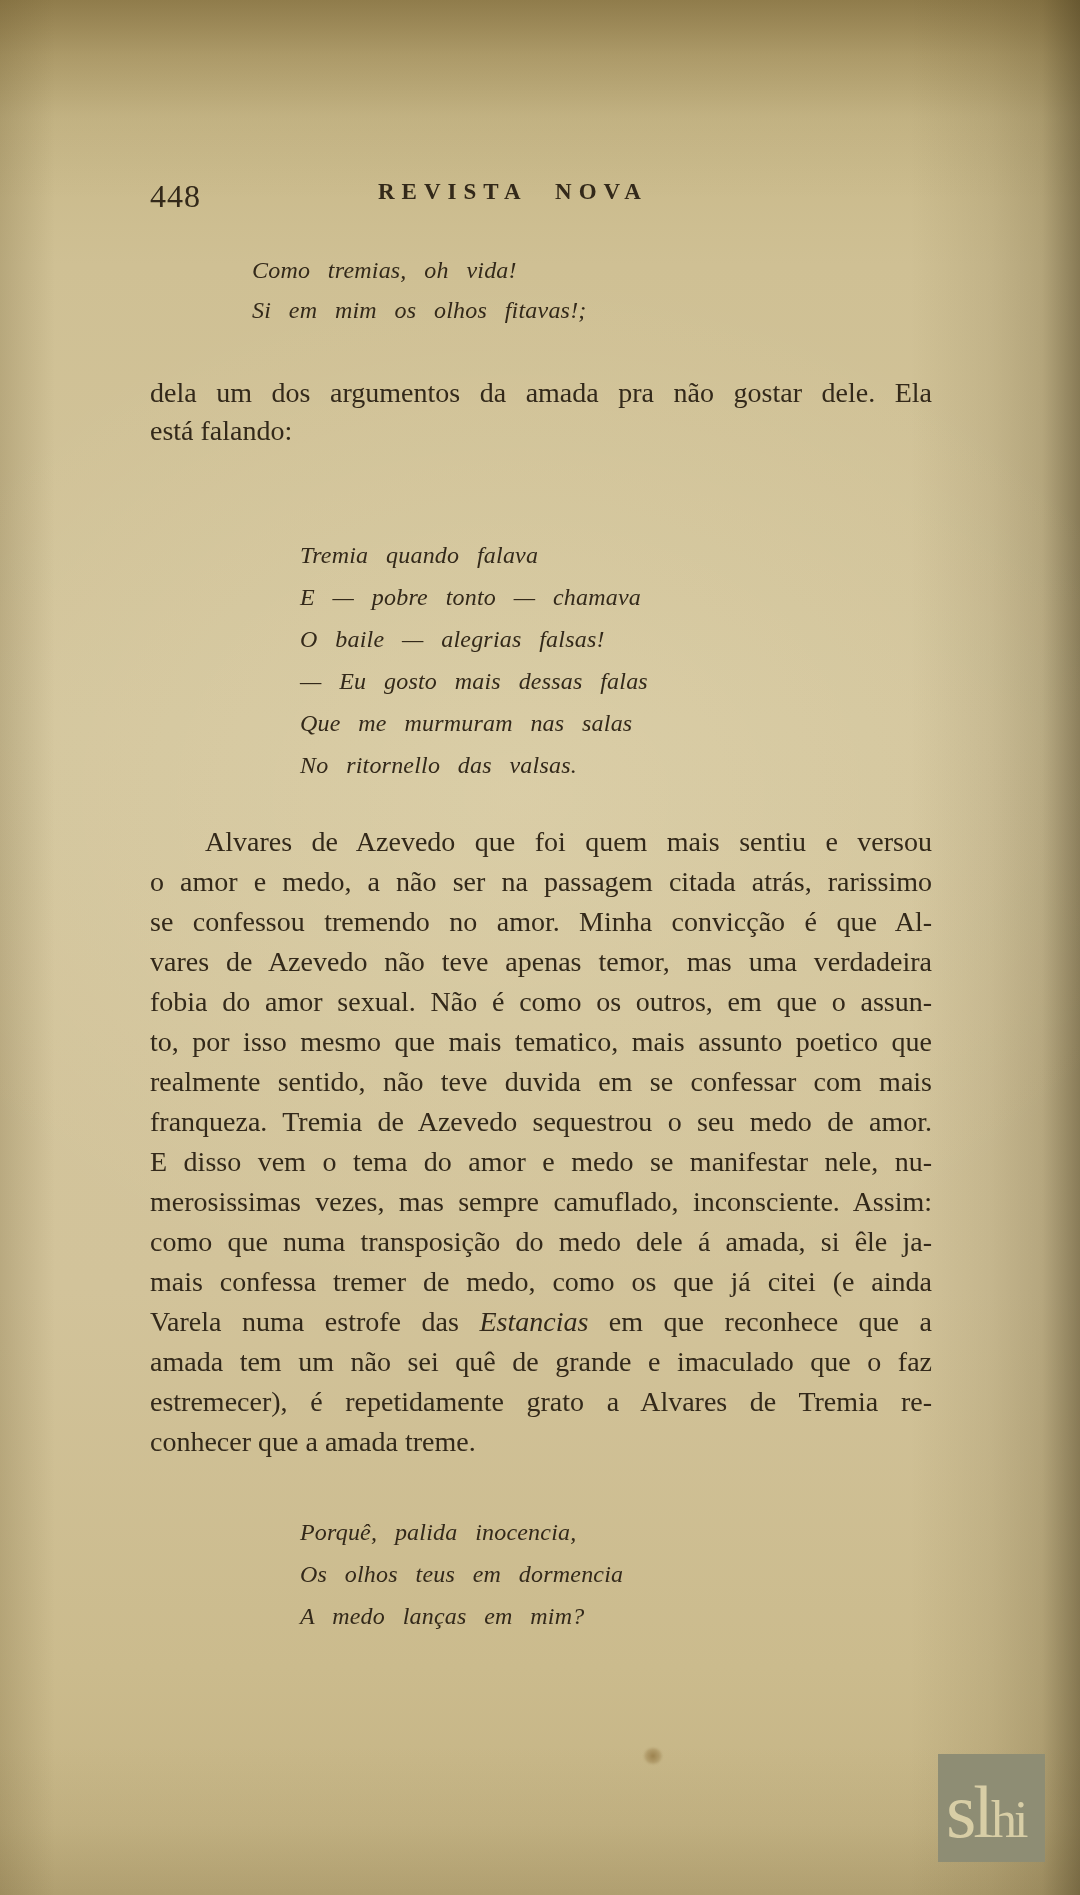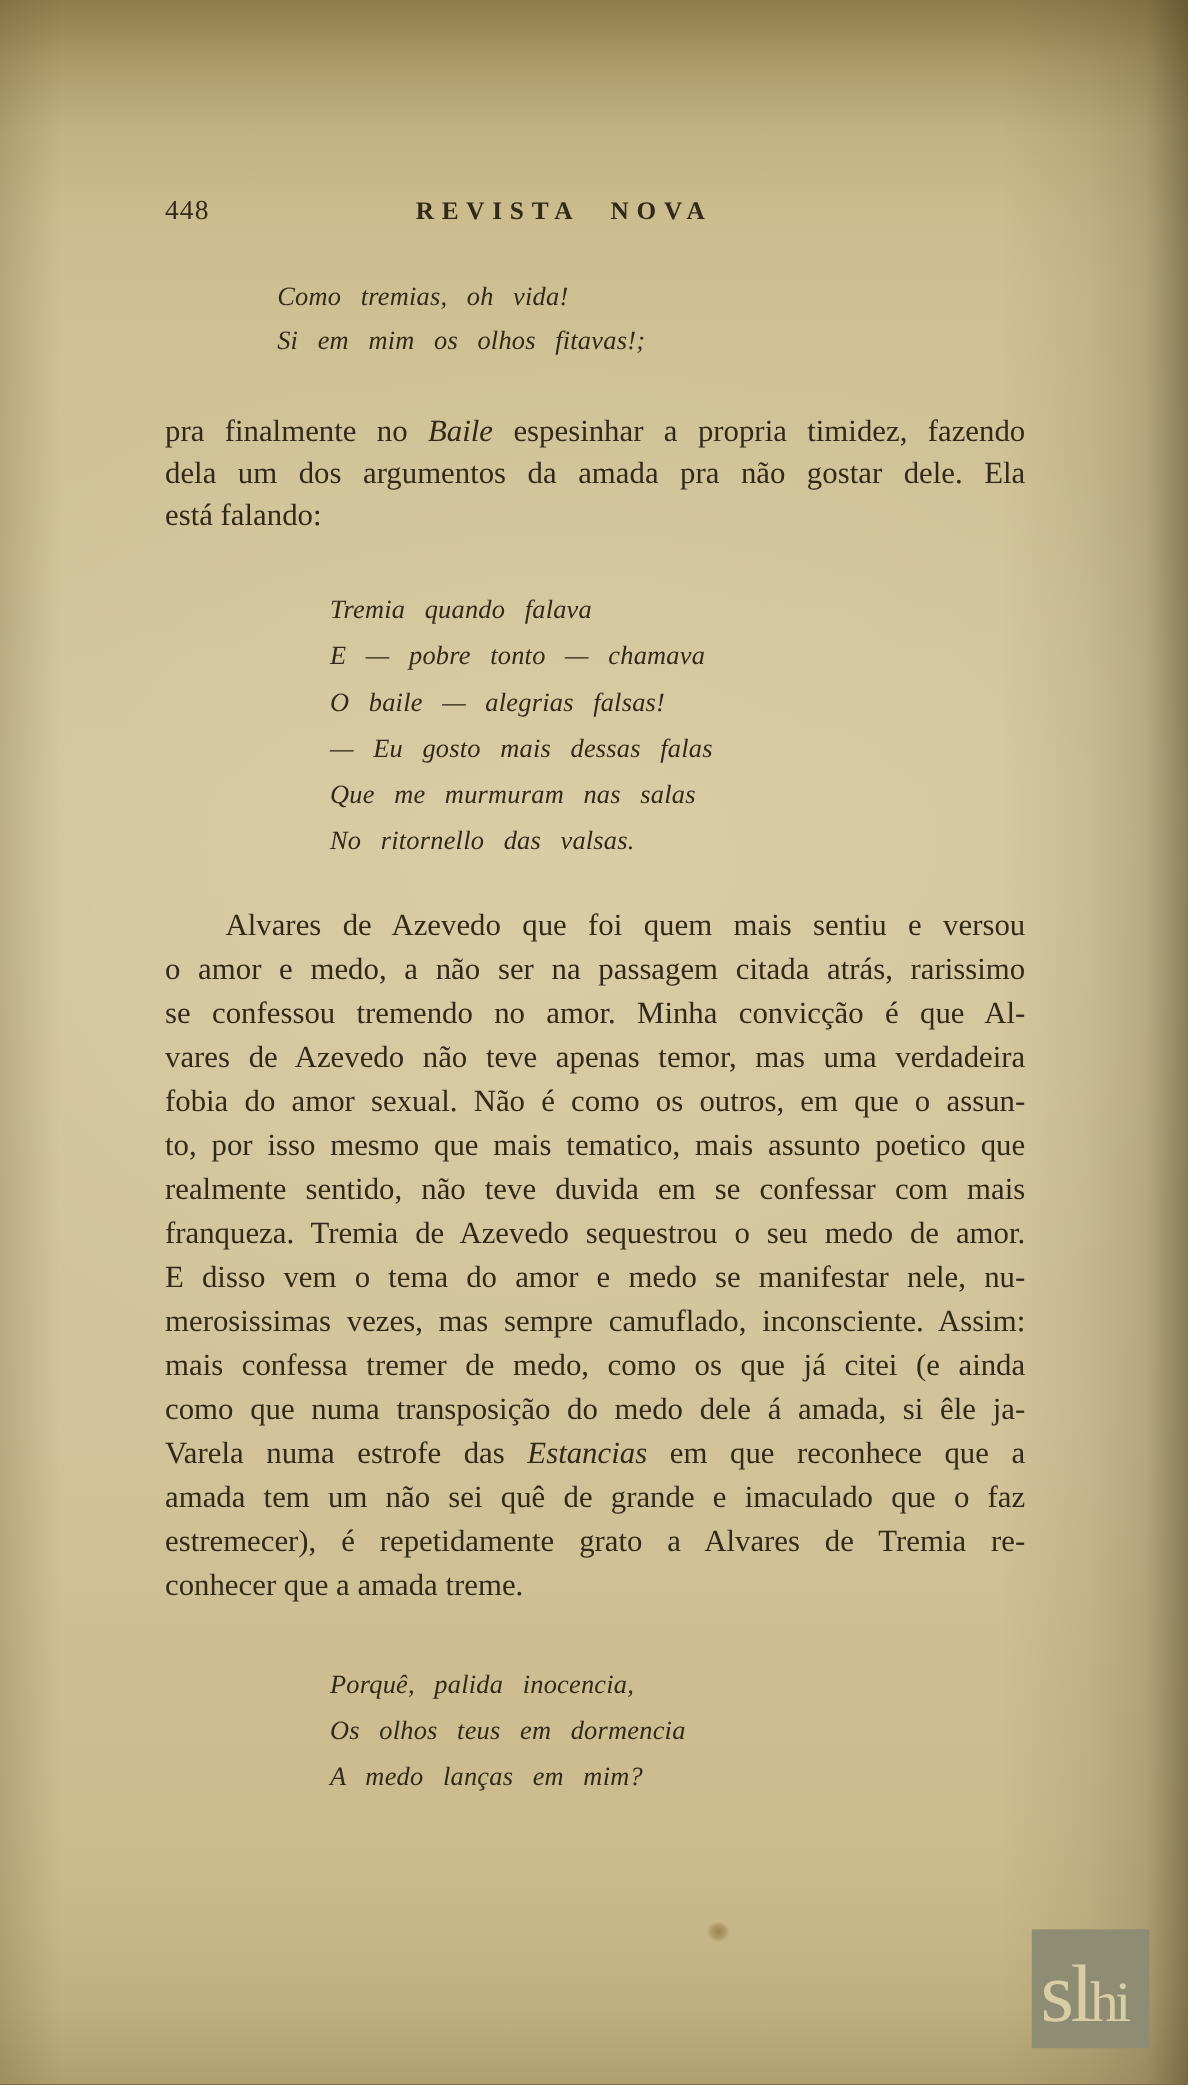--- a/index.html
+++ b/index.html
@@ -13,21 +13,21 @@
       radial-gradient(ellipse 900px 700px at 48% 42%, rgba(255,250,222,0.16), rgba(255,250,222,0) 75%),
       linear-gradient(90deg, rgba(96,78,36,0.22) 0px, rgba(96,78,36,0) 55px),
       linear-gradient(270deg, rgba(64,52,22,0.50) 0px, rgba(80,65,28,0.22) 38px, rgba(80,65,28,0.10) 90px, rgba(80,65,28,0) 170px),
       linear-gradient(180deg, rgba(96,78,36,0.45) 0px, rgba(96,78,36,0.20) 55px, rgba(96,78,36,0.06) 120px, rgba(96,78,36,0) 200px),
       linear-gradient(0deg, rgba(96,78,36,0.18) 0px, rgba(96,78,36,0.05) 70px, rgba(96,78,36,0) 150px),
       linear-gradient(180deg, #b7a26c 0%, #c8b888 6%, #cfc094 14%, #d3c59c 38%, #d2c39a 68%, #cbbb8d 88%, #c2b181 100%);
   }
   .text-block{position:absolute;left:150px;width:782px;}
   
   .header{top:178px;height:40px;}
-  .page-number{position:absolute;left:0;top:0;font-size:25px;letter-spacing:1px;}
+  .page-number{position:absolute;left:0;top:0;font-size:32px;letter-spacing:1px;}
   .journal-title{position:absolute;left:228px;top:1px;font-size:23px;font-weight:700;letter-spacing:7px;word-spacing:16px;}
   
   .poem{font-style:italic;font-size:24px;word-spacing:0.48em;letter-spacing:0.2px;}
   .poem .poem-line{line-height:42px;}
   .poem1{top:250px;padding-left:102px;}
   .poem1 .poem-line{line-height:40px;}
   .poem2{top:534px;padding-left:150px;}
   .poem3{top:1511px;padding-left:150px;}
   
   .jpara{font-size:28px;}
@@ -63,21 +63,20 @@
     <span class="page-number">448</span>
     <span class="journal-title">REVISTA NOVA</span>
   </div>
 
   <div class="text-block poem poem1">
       <div class="poem-line"><span>Como tremias, oh vida!</span></div>
       <div class="poem-line last"><span>Si em mim os olhos fitavas!;</span></div>
     </div>
 
   <div class="text-block jpara para1">
-      <div class="body-line"><span>pra finalmente no </span><i>Baile</i><span> espesinhar a propria timidez, fazendo</span></div>
       <div class="body-line"><span>dela um dos argumentos da amada pra não gostar dele.  Ela</span></div>
       <div class="body-line last"><span>está falando:</span></div>
     </div>
 
   <div class="text-block poem poem2">
       <div class="poem-line"><span>Tremia quando falava</span></div>
       <div class="poem-line"><span>E — pobre tonto — chamava</span></div>
       <div class="poem-line"><span>O baile — alegrias falsas!</span></div>
       <div class="poem-line"><span>— Eu gosto mais dessas falas</span></div>
       <div class="poem-line"><span>Que me murmuram nas salas</span></div>
@@ -88,22 +87,22 @@
       <div class="body-line"><span>Alvares de Azevedo que foi quem mais sentiu e versou</span></div>
       <div class="body-line"><span>o amor e medo, a não ser na passagem citada atrás, rarissimo</span></div>
       <div class="body-line"><span>se confessou tremendo no amor. Minha convicção é que Al-</span></div>
       <div class="body-line"><span>vares de Azevedo não teve apenas temor, mas uma verdadeira</span></div>
       <div class="body-line"><span>fobia do amor sexual.  Não é como os outros, em que o assun-</span></div>
       <div class="body-line"><span>to, por isso mesmo que mais tematico, mais assunto poetico que</span></div>
       <div class="body-line"><span>realmente sentido, não teve duvida em se confessar com mais</span></div>
       <div class="body-line"><span>franqueza.  Tremia de Azevedo sequestrou o seu medo de amor.</span></div>
       <div class="body-line"><span>E disso vem o tema do amor e medo se manifestar nele, nu-</span></div>
       <div class="body-line"><span>merosissimas vezes, mas sempre camuflado, inconsciente. Assim:</span></div>
+      <div class="body-line"><span>como que numa transposição do medo dele á amada, si êle ja-</span></div>
       <div class="body-line"><span>mais confessa tremer de medo, como os que já citei (e ainda</span></div>
-      <div class="body-line"><span>como que numa transposição do medo dele á amada, si êle ja-</span></div>
       <div class="body-line"><span>Varela numa estrofe das </span><i>Estancias</i><span> em que reconhece que a</span></div>
       <div class="body-line"><span>amada tem um não sei quê de grande e imaculado que o faz</span></div>
       <div class="body-line"><span>estremecer), é repetidamente grato a Alvares de Tremia re-</span></div>
       <div class="body-line last"><span>conhecer que a amada treme.</span></div>
     </div>
 
   <div class="text-block poem poem3">
       <div class="poem-line"><span>Porquê, palida inocencia,</span></div>
       <div class="poem-line"><span>Os olhos teus em dormencia</span></div>
       <div class="poem-line last"><span>A medo lanças em mim?</span></div>

